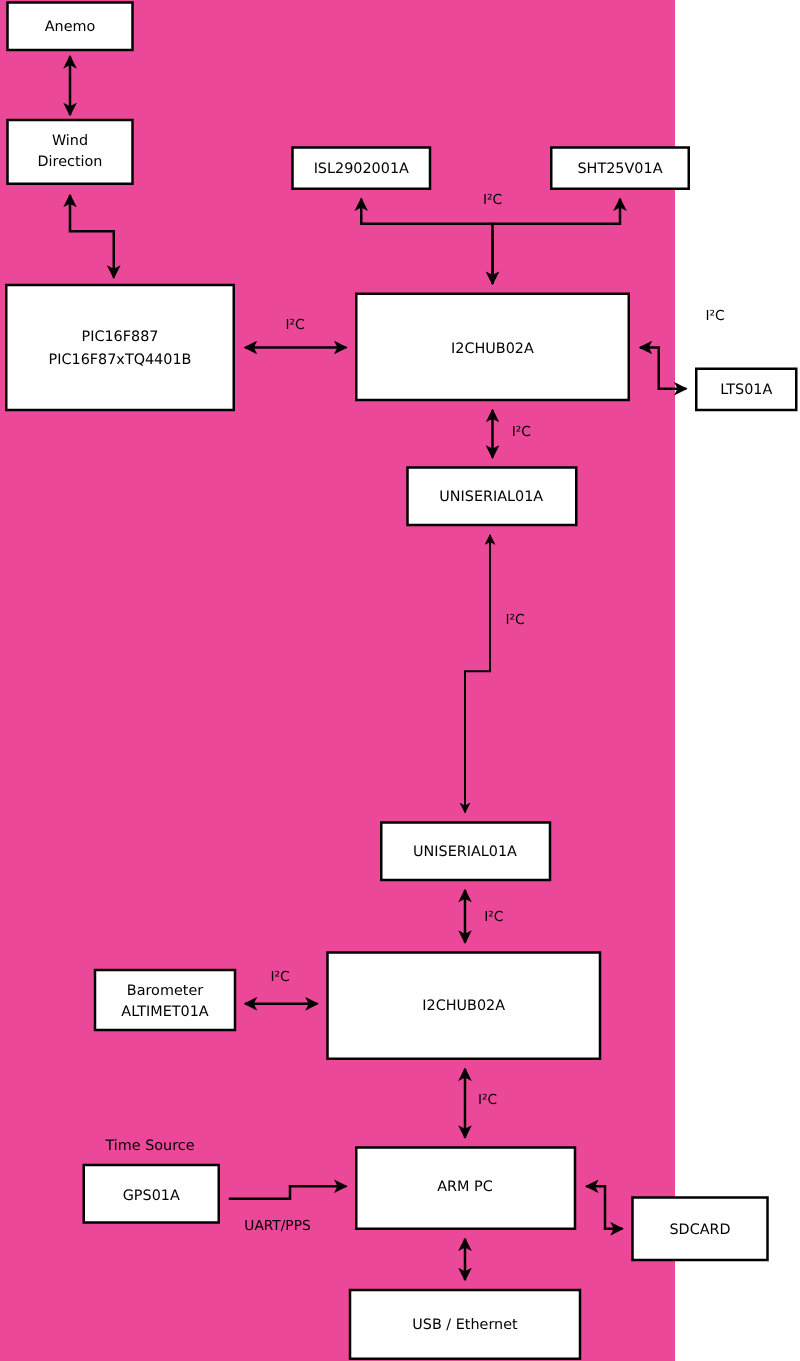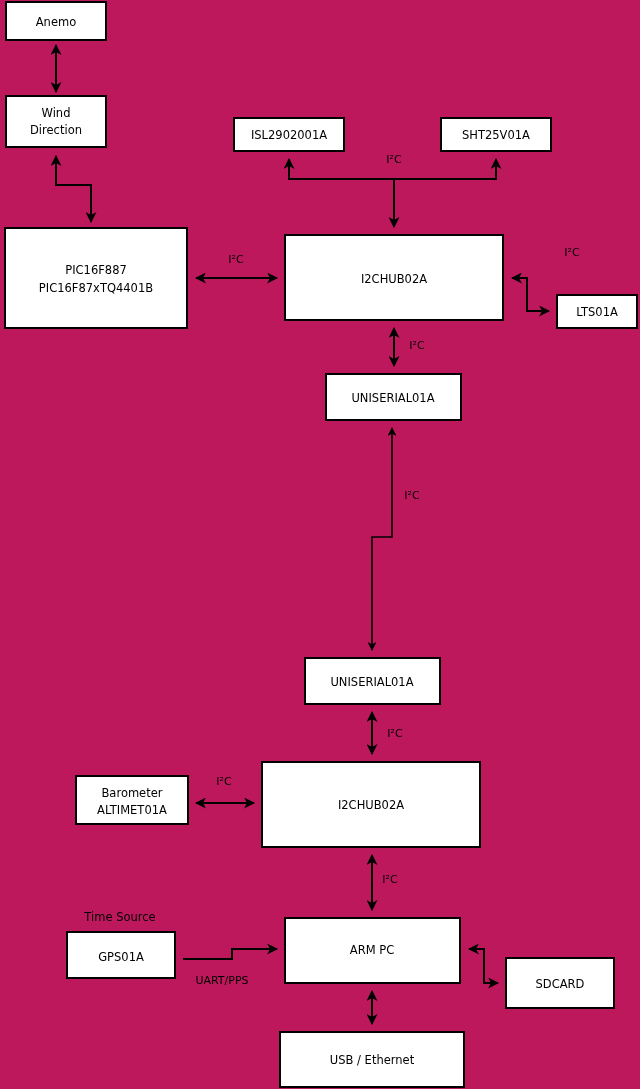--- a/index.html
+++ b/index.html
@@ -9,23 +9,23 @@
     background: #ffffff;
   }
   body {
     width: 640px;
     height: 1089px;
     font-family: "DejaVu Sans", sans-serif;
     overflow: hidden;
   }
   #diagram-root {
     position: relative;
-    width: 640px;
+    width: 540px;
     height: 1089px;
-    background: #be185d;
+    background: #ec4899;
   }
   svg.diagram-canvas {
     position: absolute;
     left: 0;
     top: 0;
     width: 640px;
     height: 1089px;
     display: block;
   }
   .node-box {

